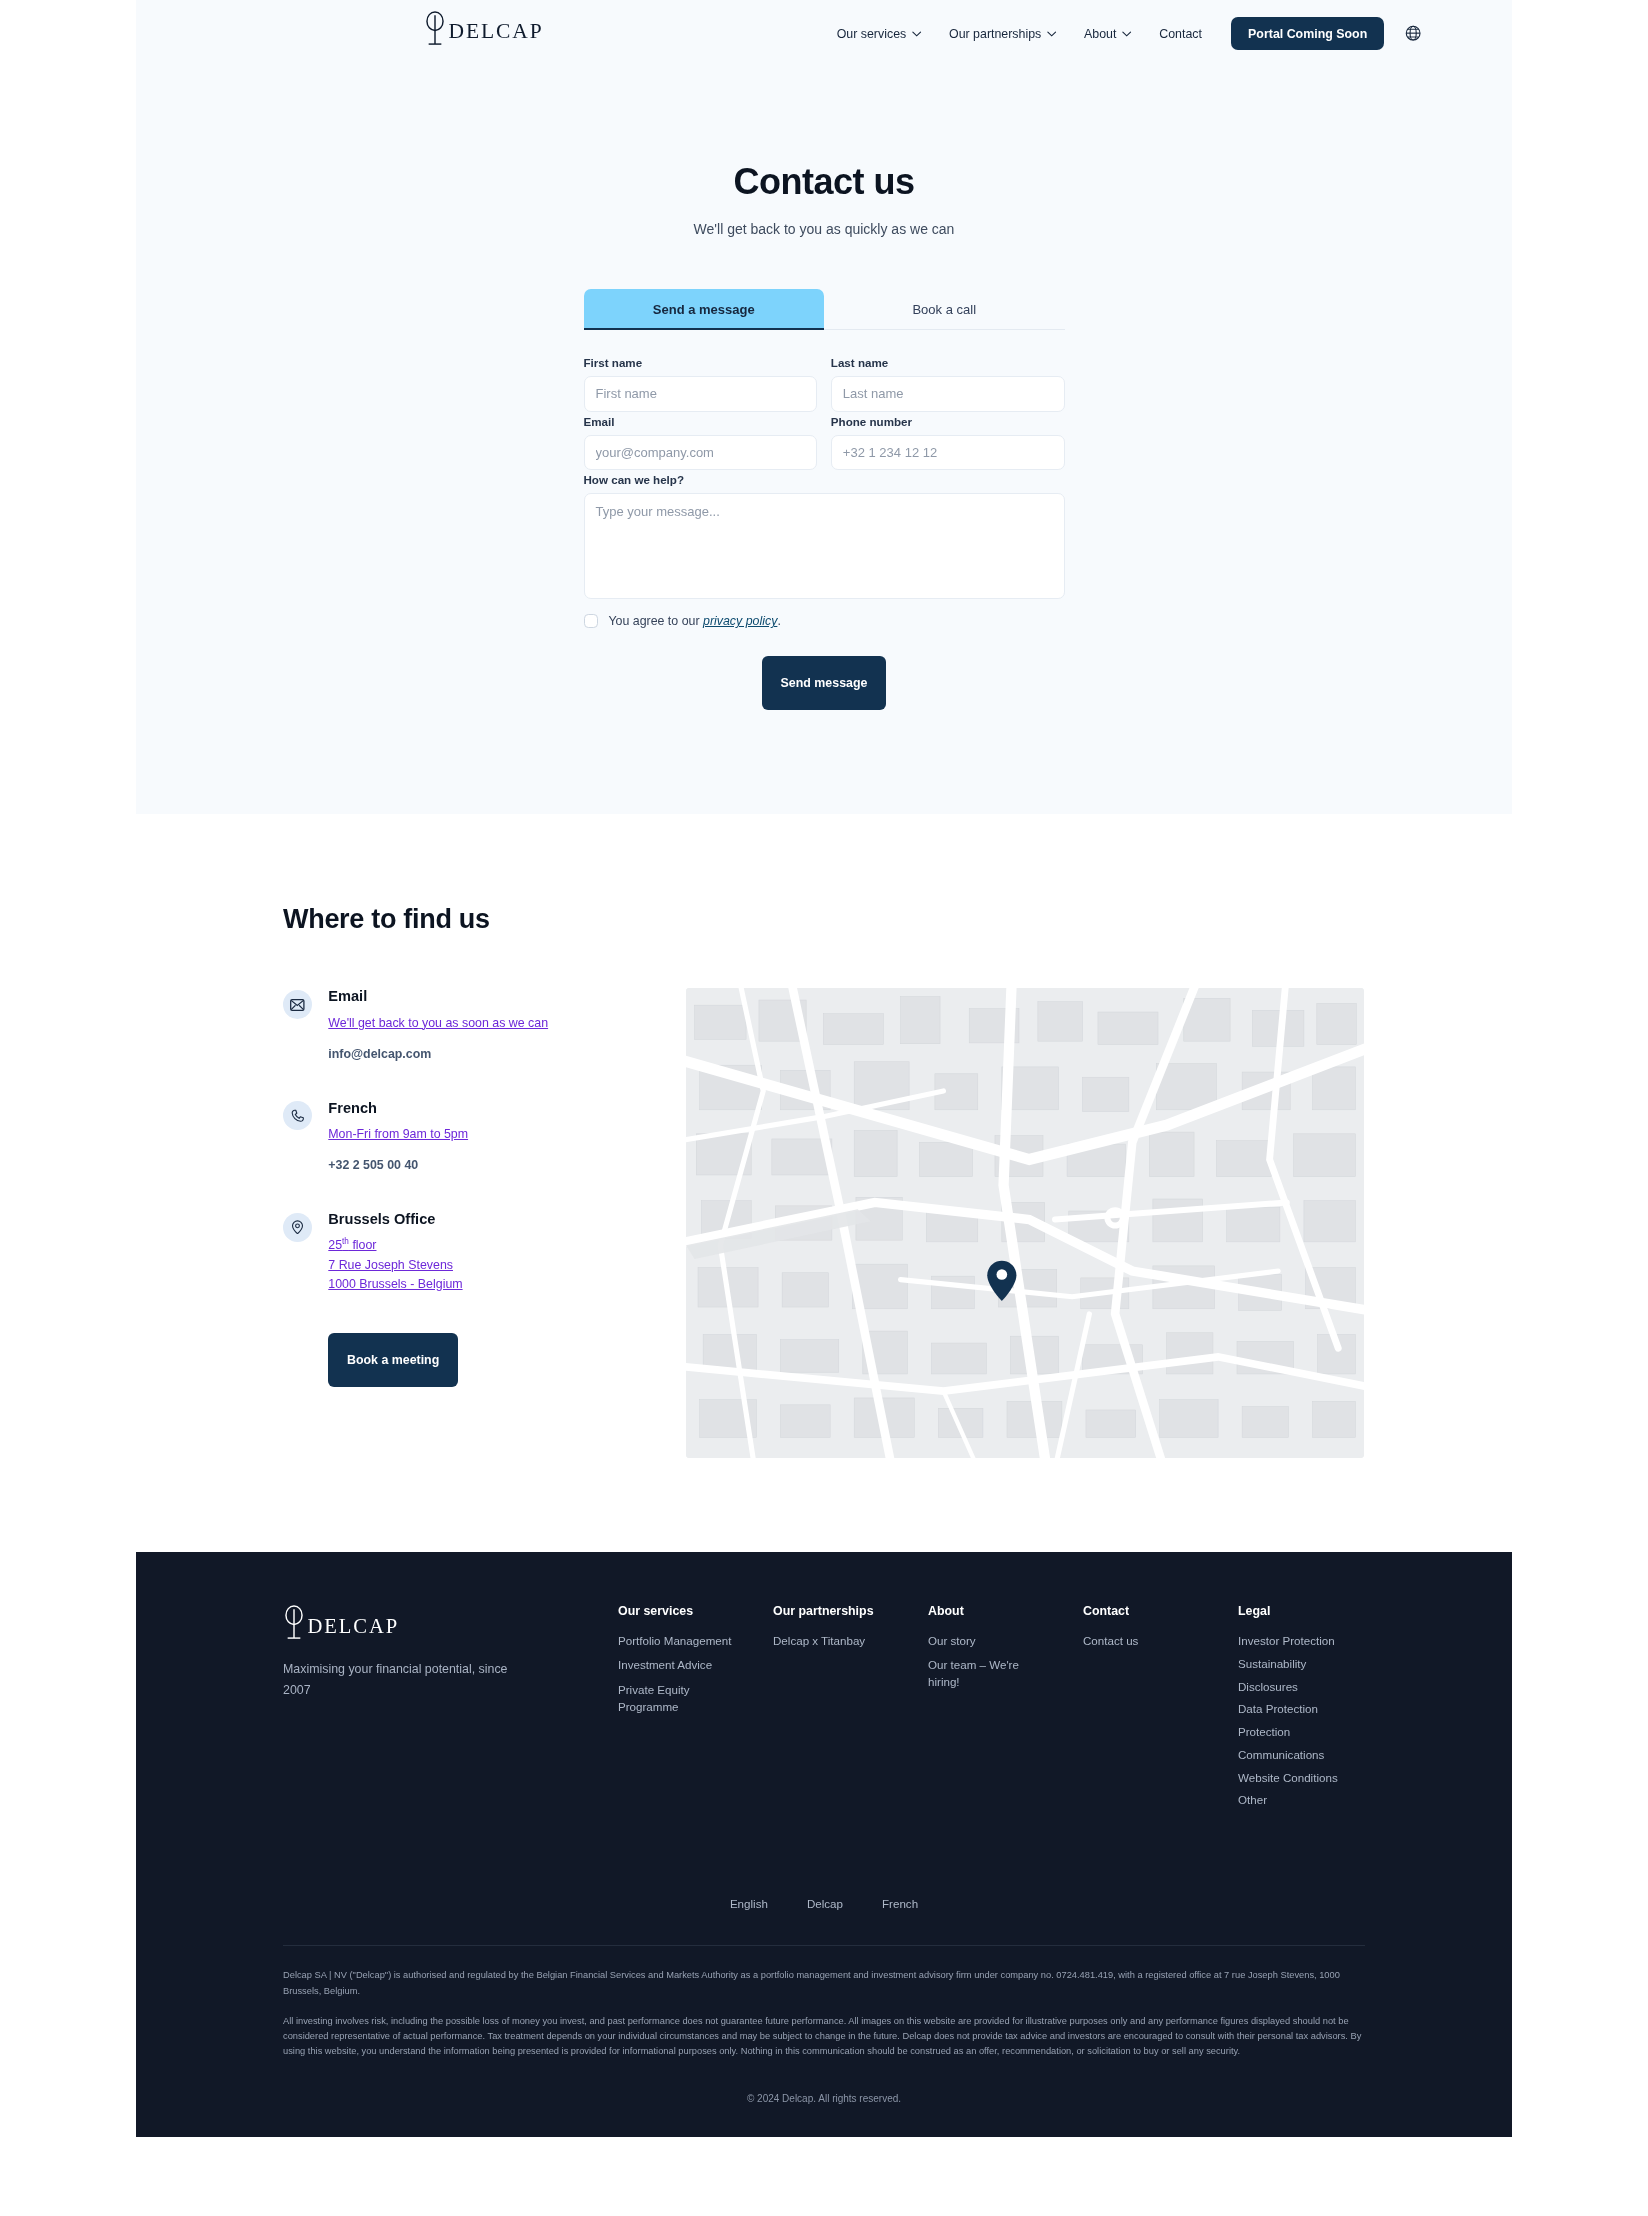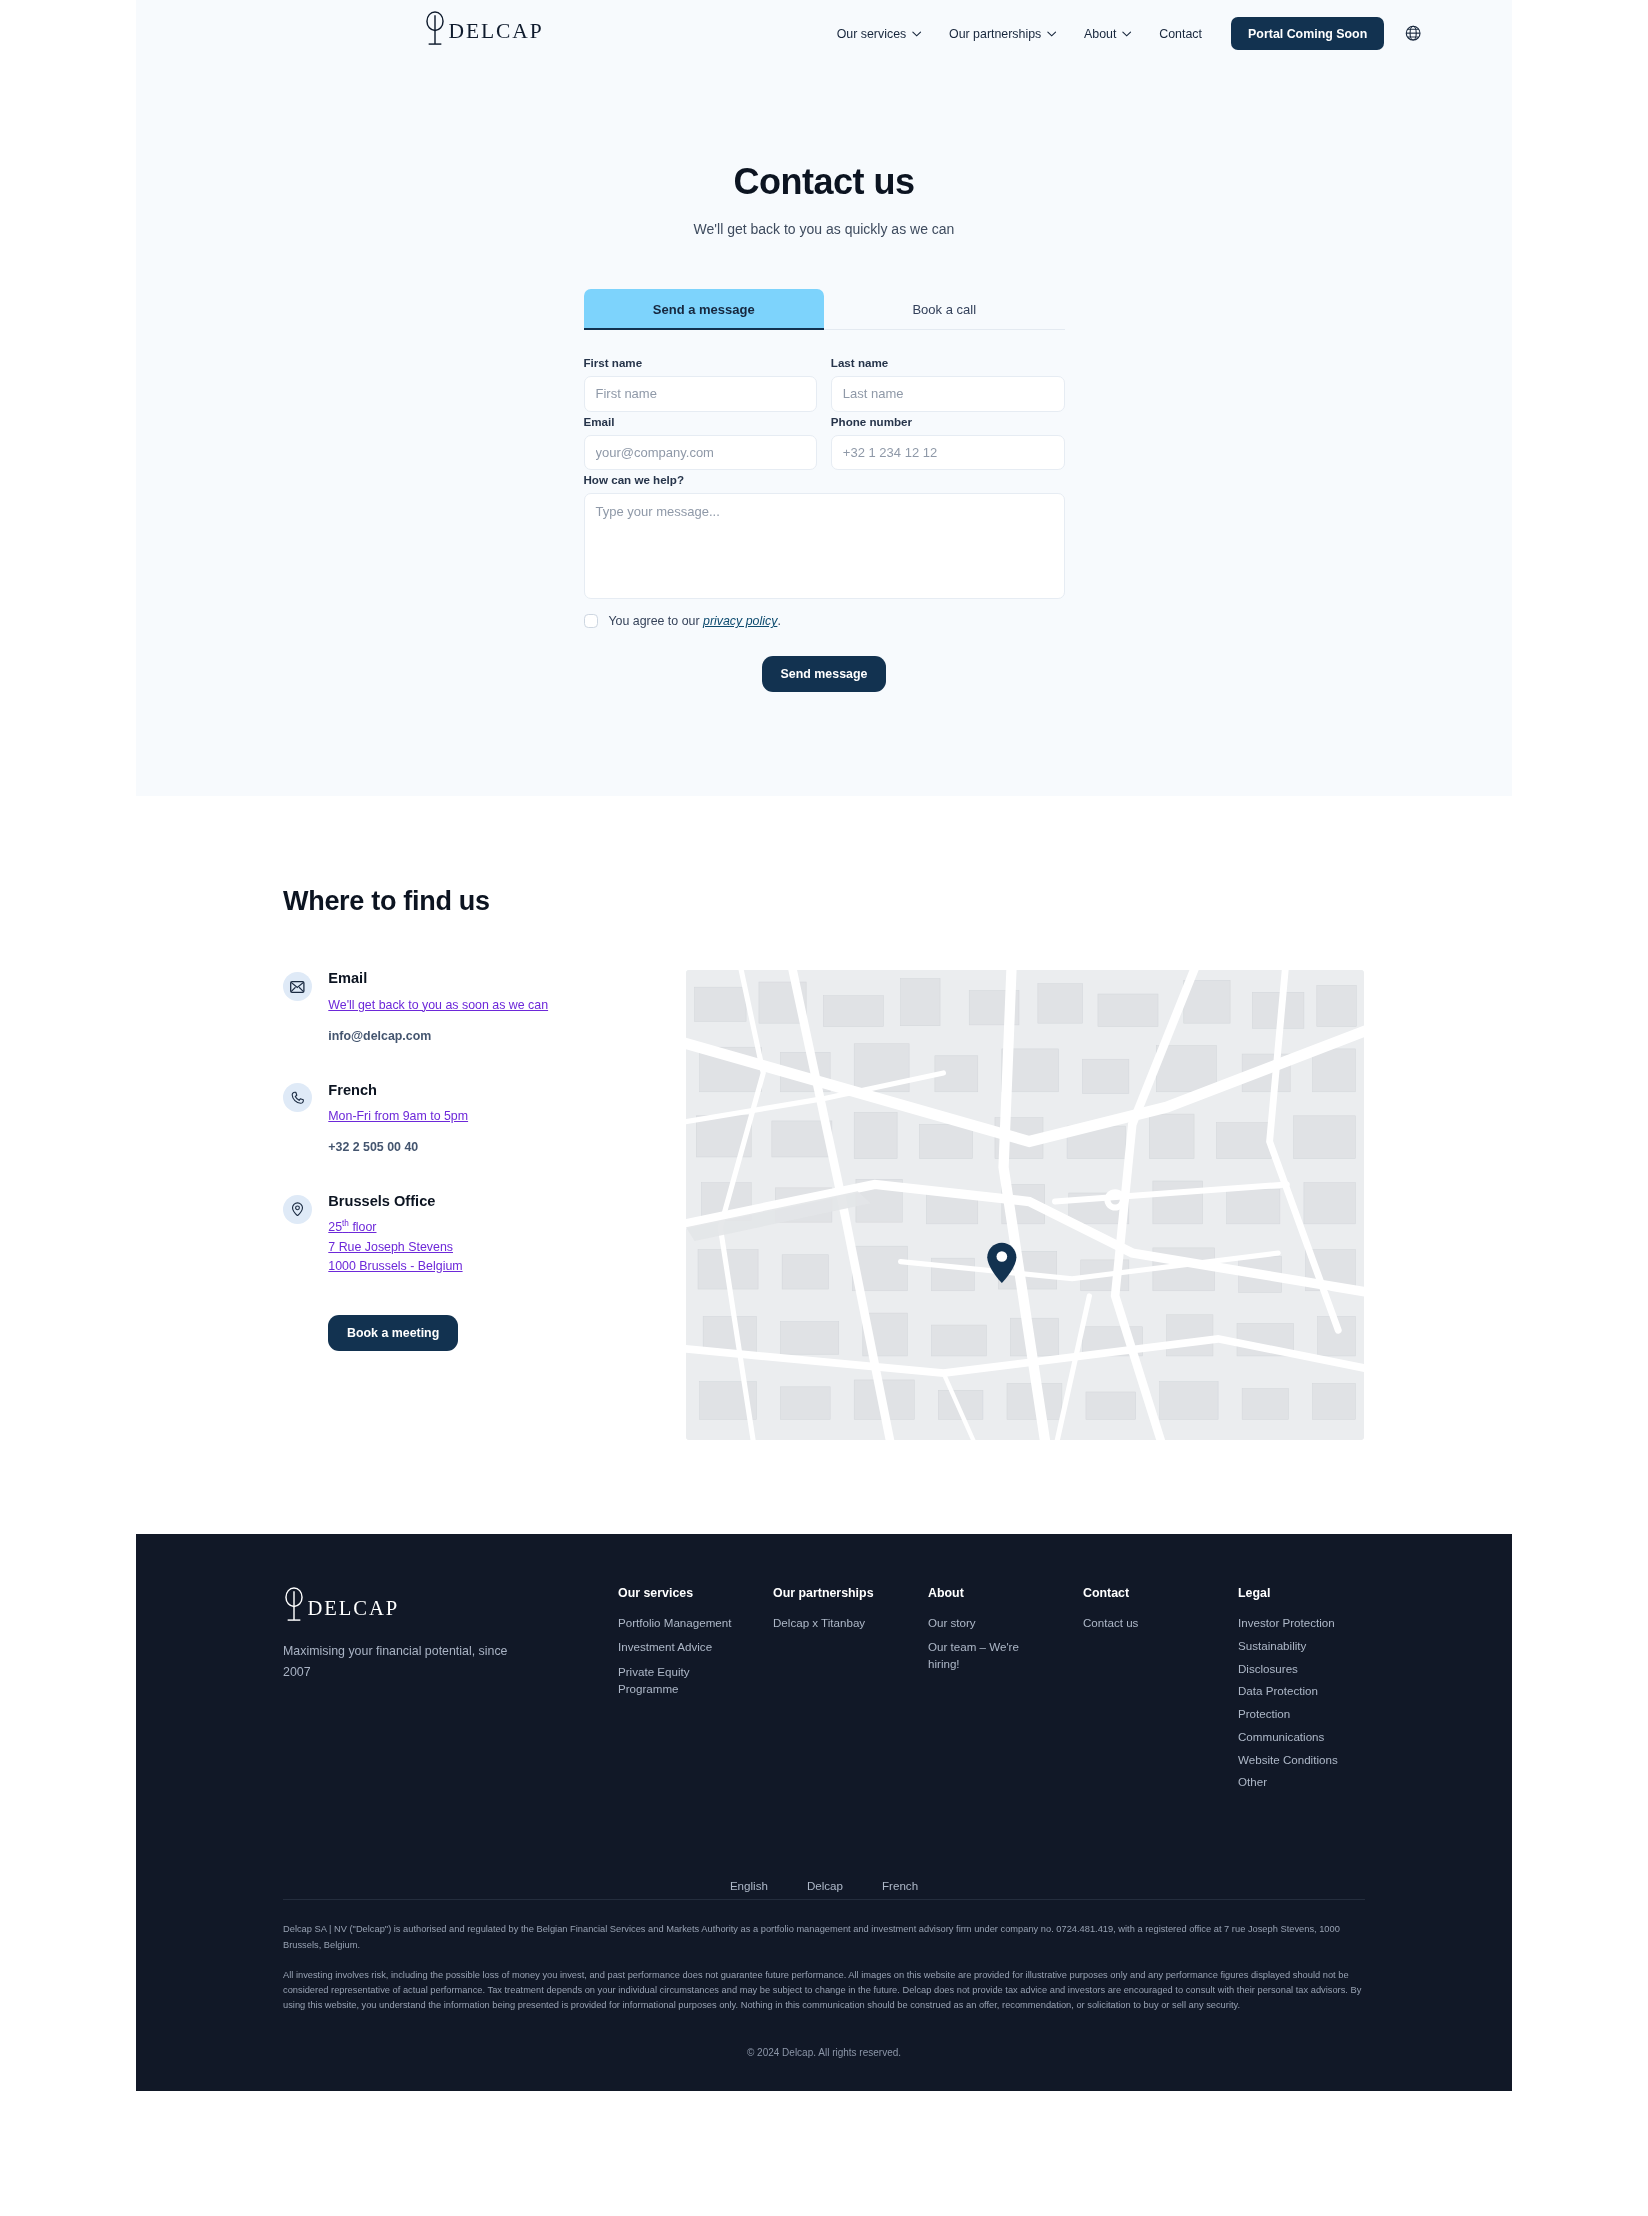--- a/index.html
+++ b/index.html
@@ -174,22 +174,22 @@
     flex: 0 0 auto;
   }
   .agree-row a { color: #0c4a6e; text-decoration: underline; font-style: italic; }
   .send-row { text-align: center; margin-top: 28px; }
   .btn-primary {
     background: #123250;
     color: #fff;
     font-size: 12.4px;
     font-weight: bold;
     border: none;
-    border-radius: 11px;
-    padding: 11px 19px;
+    border-radius: 6px;
+    padding: 20px 19px;
     cursor: pointer;
     font-family: "Liberation Sans", sans-serif;
   }
 
   
   .find-section { background: #ffffff; padding: 90px 0 94px; }
   .find-inner { width: 1082px; margin: 0 auto; }
   .find-title {
     font-size: 27px;
     font-weight: bold;
@@ -260,21 +260,21 @@
     text-decoration: none;
     margin-bottom: 7.7px;
     line-height: 1.45;
     max-width: 116px;
   }
   .foot-col.legal a { margin-bottom: 6px; max-width: 137px; }
   .lang-row {
     display: flex;
     justify-content: center;
     gap: 39px;
-    padding: 22px 0 7px;
+    padding: 22px 0 35px;
     border-bottom: 0.9px solid #242d3d;
   }
   .lang-row a { font-size: 11.6px; color: #aeb8c8; text-decoration: none; cursor: pointer; }
   .legal-text { padding-top: 22px; }
   .legal-text p {
     font-size: 9.3px;
     color: #97a1b2;
     line-height: 1.65;
     margin-bottom: 14.6px;
   }

